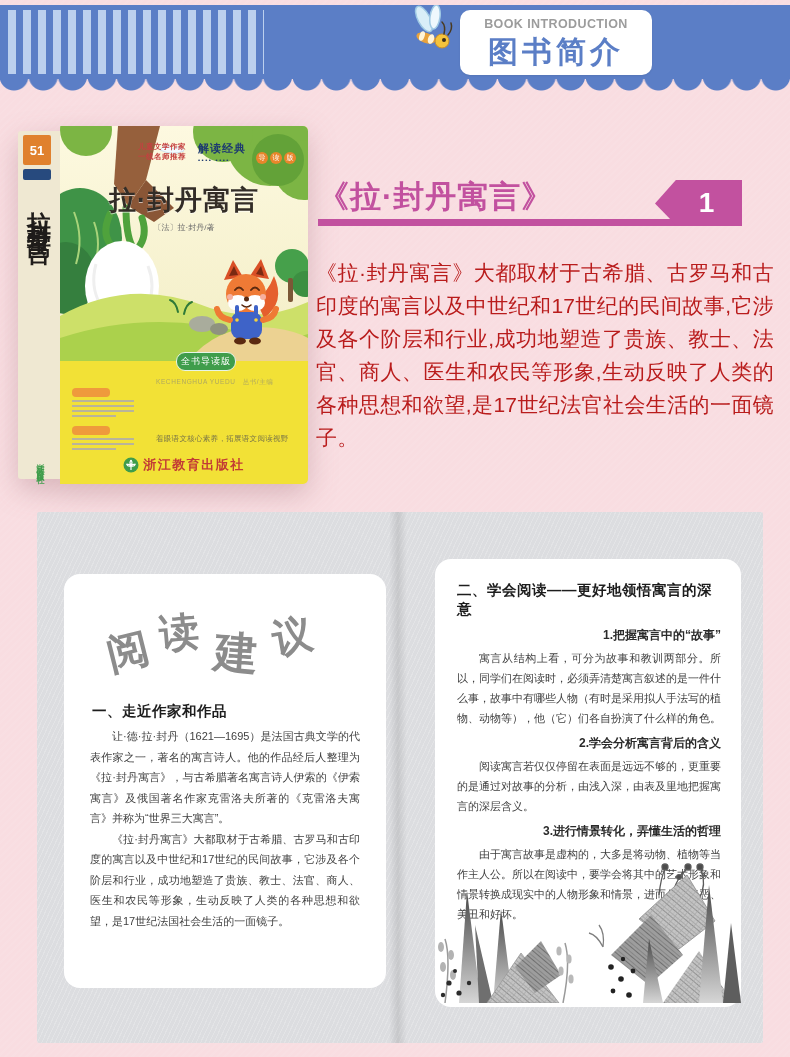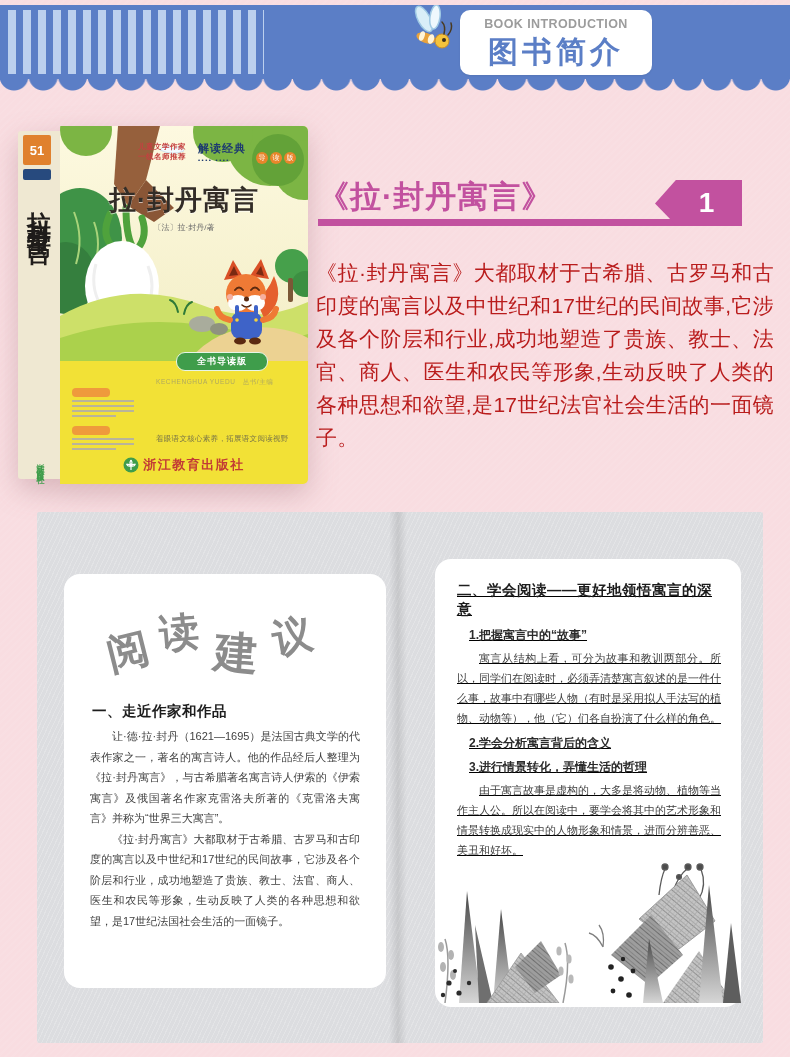--- a/index.html
+++ b/index.html
@@ -39,22 +39,22 @@
   #cover .illus{position:absolute;left:0;top:0;width:248px;height:235px;}
   .cov-rec{position:absolute;left:78px;top:16px;font-size:7.5px;line-height:9.5px;color:#c54040;font-weight:bold;letter-spacing:.5px;}
   .cov-classic{position:absolute;left:138px;top:15px;font-size:11px;font-weight:900;color:#1d3a70;letter-spacing:1px;}
   .cov-classic .dots{font-size:6px;letter-spacing:1.5px;color:#1d3a70;margin-top:1px;}
   .cov-badges{position:absolute;left:196px;top:26px;display:flex;gap:2px;}
   .cov-badges .cb{width:12px;height:12px;border-radius:50%;background:#e8862b;color:#fff;font-size:7px;
     display:flex;align-items:center;justify-content:center;}
   .cov-title{position:absolute;left:0;top:56px;width:248px;text-align:center;font-size:27px;font-weight:900;
     color:#332d27;letter-spacing:1px;text-shadow:0 1px 0 rgba(255,255,255,.6);}
   .cov-author{position:absolute;left:0;top:96px;width:248px;text-align:center;font-size:8px;color:#6b6b6b;}
-  .cov-guide{position:absolute;left:116px;top:226px;background:#3f9d4b;color:#fff;font-size:9px;font-weight:bold;
-    padding:2px 20px;border-radius:9px;border:1px solid #e7f5e7;letter-spacing:1px;}
+  .cov-guide{position:absolute;left:116px;top:226px;background:#3f9d4b;color:#fff;font-size:9px;font-weight:normal;
+    padding:2px 4px;border-radius:9px;border:1px solid #e7f5e7;letter-spacing:1px;}
   .cov-caps{position:absolute;left:96px;top:252px;font-size:6.5px;color:#b0a95e;letter-spacing:.6px;}
   .cov-series{position:absolute;left:96px;top:262px;font-size:16.5px;font-weight:800;color:#2f8f3c;line-height:21px;letter-spacing:1px;}
   .cov-tagline{position:absolute;left:96px;top:308px;font-size:7.5px;color:#787448;letter-spacing:.3px;}
   .mini-block{position:absolute;left:12px;width:70px;}
   .mini-block .lbl{width:38px;height:9px;background:#ef9a3c;border-radius:4px;margin-bottom:3px;}
   .mini-block .ln{width:62px;height:2px;background:#b9b49a;margin:3px 0;}
   .mini-block .ln.s{width:44px;}
   .cov-pub{position:absolute;left:0;bottom:10px;width:248px;display:flex;align-items:center;justify-content:center;gap:4px;}
   .cov-pub .name{font-family:"Liberation Serif","DejaVu Serif",serif;font-size:13px;font-weight:bold;color:#c23b35;letter-spacing:1.5px;}
   
@@ -76,23 +76,23 @@
   .rd-head{position:absolute;left:40px;top:36px;white-space:nowrap;color:#8c8c8c;font-weight:bold;}
   .rd-head .c{display:inline-block;}
   .rd-head .c1{font-size:42px;transform:rotate(-14deg) translateY(12px);}
   .rd-head .c2{font-size:40px;transform:rotate(-5deg) translateY(-8px);margin-left:10px;}
   .rd-head .c3{font-size:44px;transform:rotate(4deg) translateY(14px);margin-left:10px;}
   .rd-head .c4{font-size:40px;transform:rotate(-10deg) translateY(-4px);margin-left:10px;}
   .sec-title{font-weight:bold;color:#1d1d1d;font-size:14.5px;letter-spacing:.5px;}
   #lpage .sec-title{position:absolute;left:28px;top:128px;}
   #lpage .body{position:absolute;left:26px;top:152px;width:270px;}
   .para{font-size:11px;line-height:20.5px;color:#3f3f3f;text-align:justify;text-indent:2em;margin:0 0 0 0;}
-  #rpage .inner{padding:22px 20px 0 22px;text-decoration:underline;}
+  #rpage .inner{padding:22px 20px 0 22px;}
   #rpage .sec-title{font-size:14.5px;margin-bottom:8px;}
-  .sub{font-size:12px;font-weight:bold;color:#2a2a2a;margin:7px 0 4px 0;text-indent:1em;}
+  .sub{font-size:12px;font-weight:bold;color:#2a2a2a;margin:7px 0 4px 0;text-indent:1em;text-align:right;}
   #rpage .para{font-size:11px;line-height:20px;}
   #rpage .plants{position:absolute;left:0;bottom:4px;width:306px;height:148px;}
 </style>
 </head>
 <body>
 
 <div id="banner">
   <div class="bar"></div>
   <div class="stripes"></div>
   <div class="scallops"></div>
@@ -244,20 +244,21 @@
       <p class="para">《拉·封丹寓言》大都取材于古希腊、古罗马和古印度的寓言以及中世纪和17世纪的民间故事，它涉及各个阶层和行业，成功地塑造了贵族、教士、法官、商人、医生和农民等形象，生动反映了人类的各种思想和欲望，是17世纪法国社会生活的一面镜子。</p>
     </div>
   </div>
 
   <div class="page" id="rpage">
     <div class="inner">
       <div class="sec-title">二、学会阅读——更好地领悟寓言的深意</div>
       <div class="sub">1.把握寓言中的“故事”</div>
       <p class="para">寓言从结构上看，可分为故事和教训两部分。所以，同学们在阅读时，必须弄清楚寓言叙述的是一件什么事，故事中有哪些人物（有时是采用拟人手法写的植物、动物等），他（它）们各自扮演了什么样的角色。</p>
       <div class="sub">2.学会分析寓言背后的含义</div>
+      <p class="para">阅读寓言若仅仅停留在表面是远远不够的，更重要的是通过对故事的分析，由浅入深，由表及里地把握寓言的深层含义。</p>
       <div class="sub">3.进行情景转化，弄懂生活的哲理</div>
       <p class="para">由于寓言故事是虚构的，大多是将动物、植物等当作主人公。所以在阅读中，要学会将其中的艺术形象和情景转换成现实中的人物形象和情景，进而分辨善恶、美丑和好坏。</p>
     </div>
     <svg class="plants" viewBox="0 0 306 148" preserveAspectRatio="none">
       <defs>
         <linearGradient id="gb" x1="0" y1="0" x2="0" y2="1">
           <stop offset="0" stop-color="#474747"></stop>
             <stop offset="1" stop-color="#d6d6d6"></stop>
         </linearGradient>
         <pattern id="hx" width="7" height="7" patternUnits="userSpaceOnUse" patternTransform="rotate(40)">

